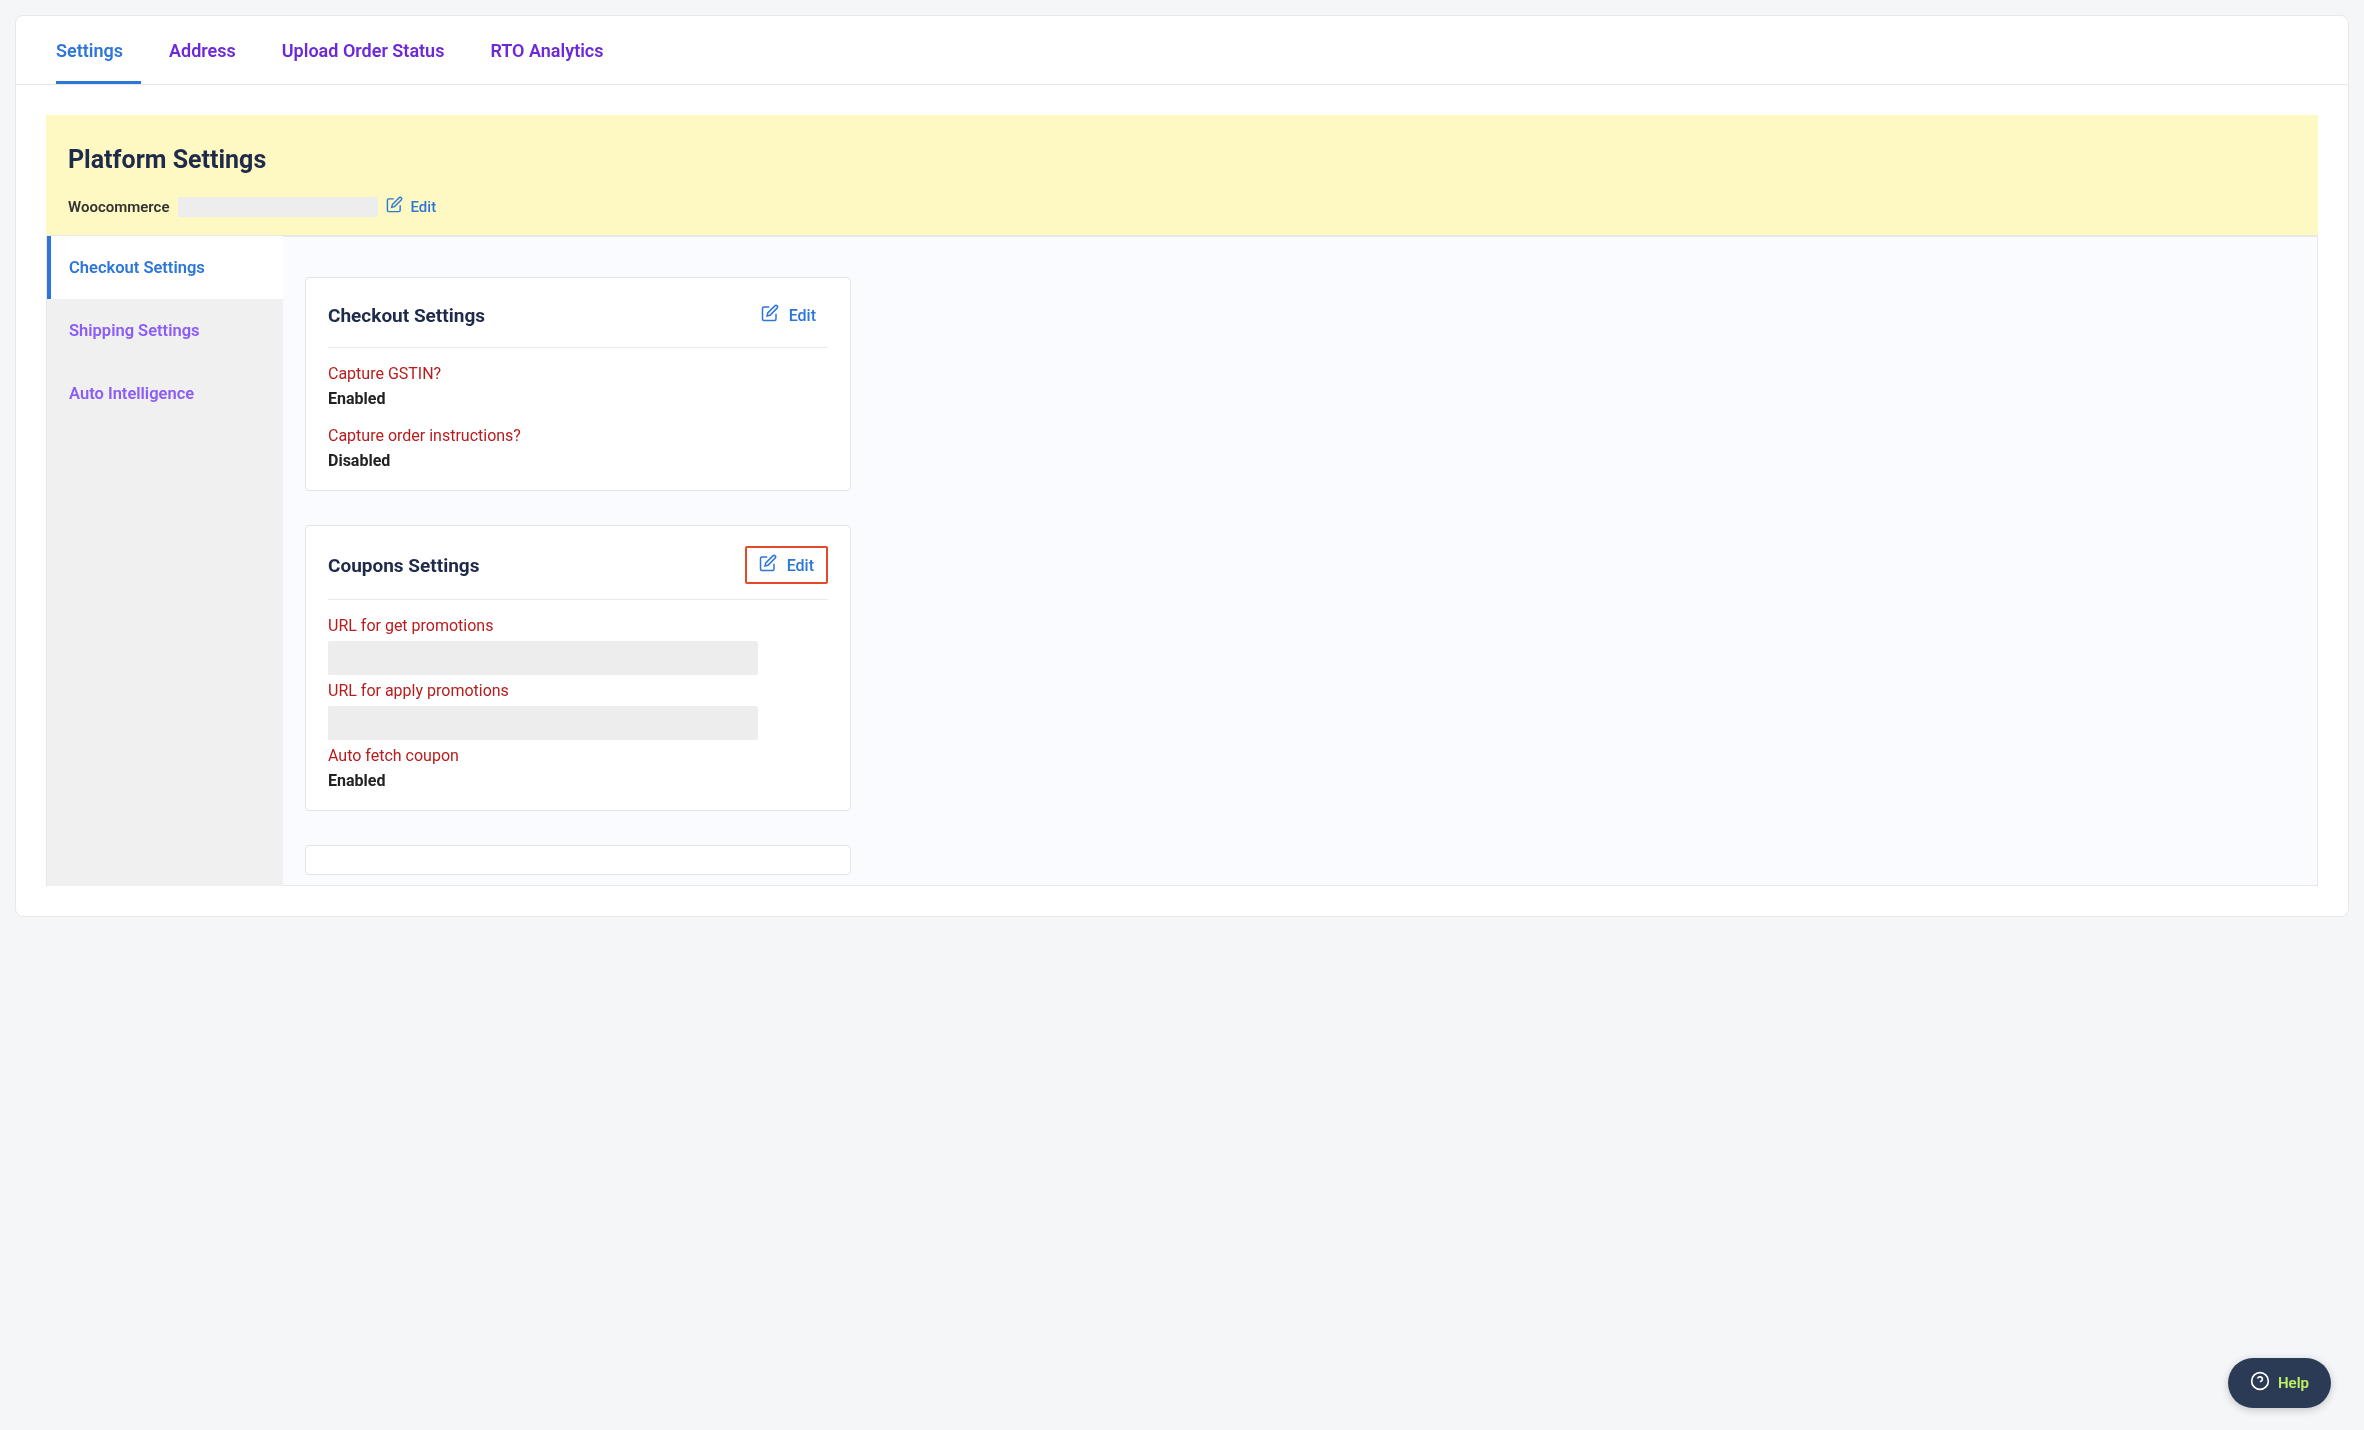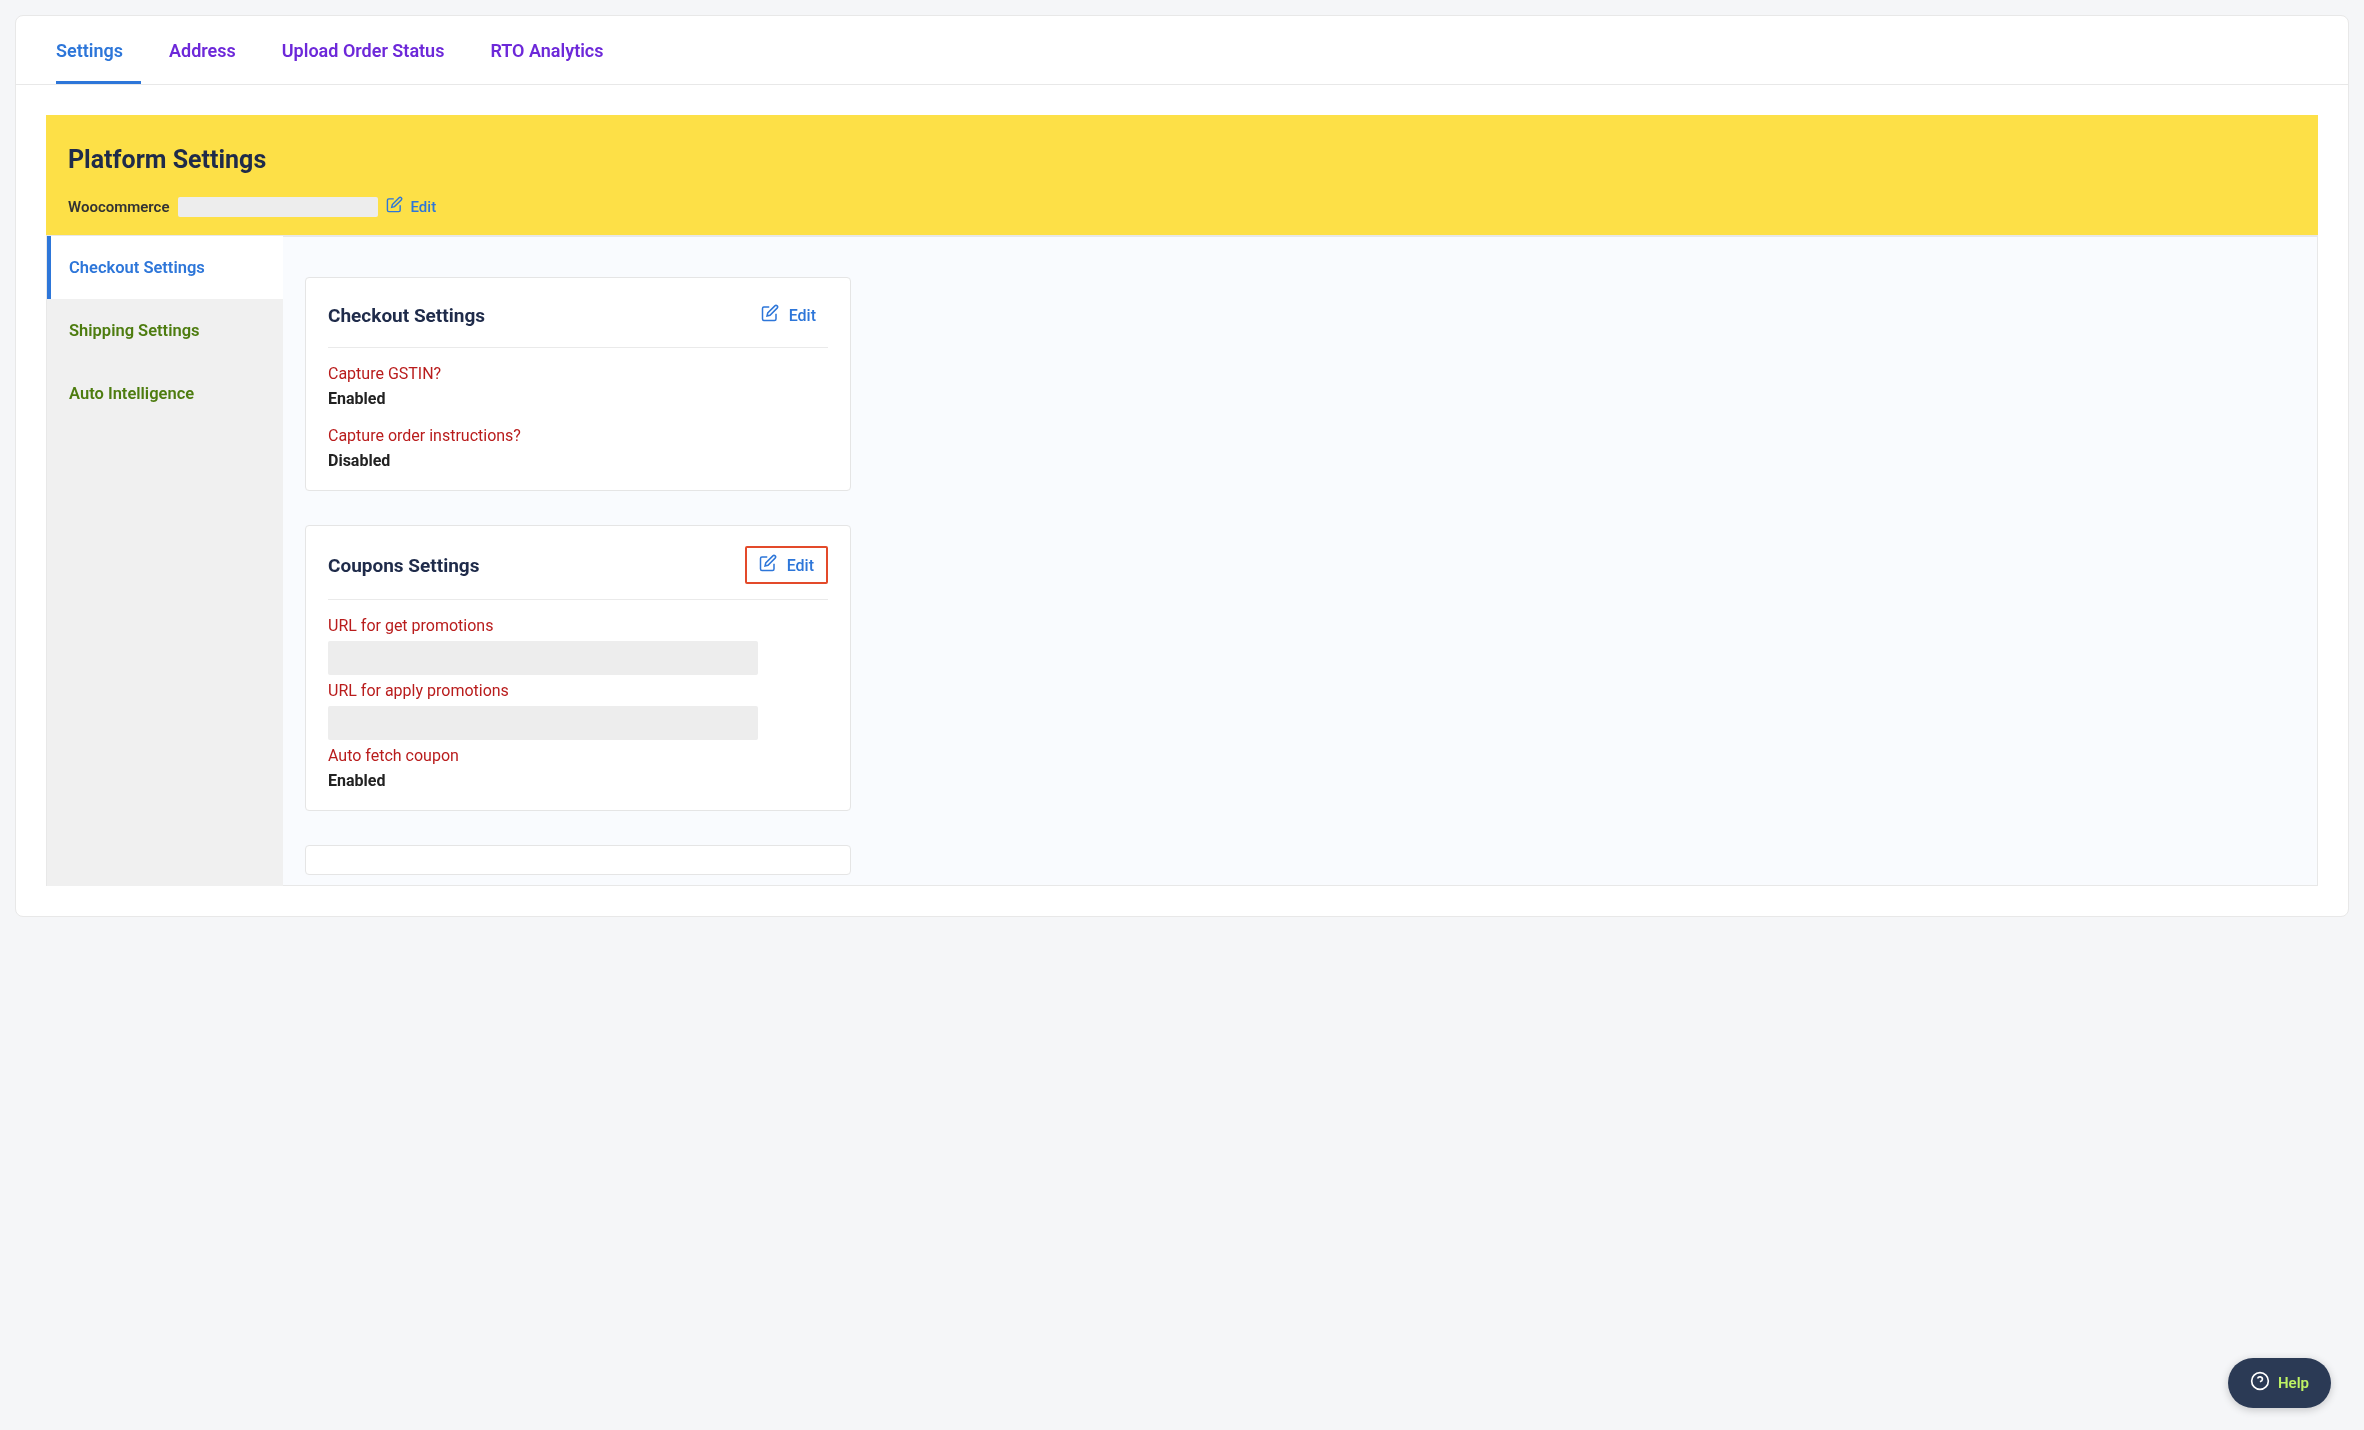--- a/index.html
+++ b/index.html
@@ -31,21 +31,21 @@
       font-weight: 600;
       color: #6d28d9;
       cursor: pointer;
       border-bottom: 3px solid transparent;
     }
     .tab.active {
       color: #2d76d9;
       border-bottom-color: #2d76d9;
     }
     .platform-header {
-      background: #fde047;
+      background: #fef9c3;
       margin: 30px 30px 0 30px;
       padding: 30px 22px 18px 22px;
       border-bottom: 1px solid #e8e8e8;
     }
     .platform-title {
       font-size: 25px;
       font-weight: 700;
       color: #1f2b4a;
       margin-bottom: 22px;
     }
@@ -97,21 +97,21 @@
     .sidenav {
       width: 237px;
       background: #f0f0f0;
       border-left: 1px solid #e8e8e8;
       flex-shrink: 0;
     }
     .sidenav-item {
       padding: 22px 18px;
       font-size: 16.5px;
       font-weight: 600;
-      color: #4d7c0f;
+      color: #8b5cf6;
       cursor: pointer;
       border-left: 4px solid transparent;
     }
     .sidenav-item.active {
       background: #fff;
       color: #2d76d9;
       border-left-color: #2d76d9;
     }
     .main {
       flex: 1;

